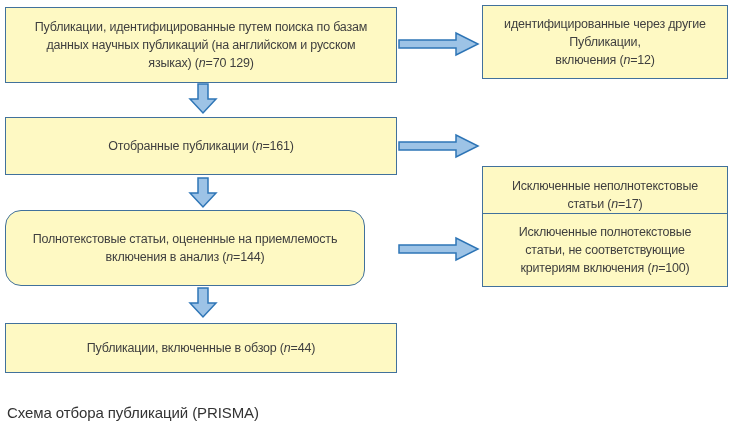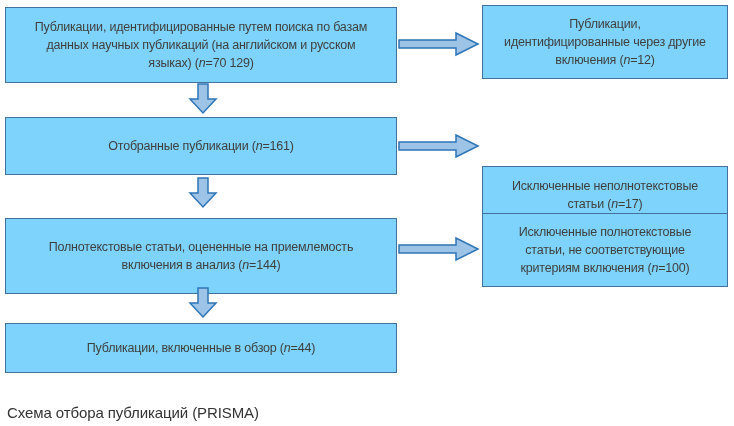--- a/index.html
+++ b/index.html
@@ -8,21 +8,21 @@
     width: 734px;
     height: 426px;
     background: #ffffff;
     font-family: "Liberation Sans", sans-serif;
     color: #3f3f3f;
     overflow: hidden;
   }
   .box {
     position: absolute;
     border: 1px solid #41719C;
-    background: #7dd3fc;
+    background: #fef9c3;
     display: flex;
     align-items: center;
     justify-content: center;
     text-align: center;
     box-sizing: border-box;
     font-size: 12.5px;
     line-height: 18px;
     letter-spacing: -0.2px;
     padding: 10px 6px;
   }
@@ -37,21 +37,21 @@
     font-size: 15px;
     color: #333333;
     letter-spacing: -0.1px;
     margin-top: 8px;
   }
   
   .b-l1 { left: 5px;   top: 7px;   width: 392px; height: 76px; }
   .b-r1 { left: 482px; top: 5px;   width: 246px; height: 74px; }
   .b-l2 { left: 5px;   top: 117px; width: 392px; height: 58px; text-align: right; }
   .b-r2 { left: 482px; top: 118px; width: 246px; height: 57px; margin-top: 48px; }
-  .b-l3 { left: 5px;   top: 218px; width: 392px; height: 76px; }
+  .b-l3 { left: 5px;   top: 210px; width: 360px; height: 76px; border-radius: 16px; }
   .b-r3 { left: 482px; top: 213px; width: 246px; height: 74px; }
   .b-l4 { left: 5px;   top: 323px; width: 392px; height: 50px; }
   .a-r1 { left: 398px; top: 30px; }
   .a-r2 { left: 398px; top: 132px; }
   .a-r3 { left: 398px; top: 235px; }
   .a-d1 { left: 188px; top: 83px; }
   .a-d2 { left: 188px; top: 177px; }
   .a-d3 { left: 188px; top: 287px; }
 </style>
 </head>
@@ -66,22 +66,22 @@
       <span class="last"><span>языках) (</span><i>n</i><span>=70 129)</span></span>
     </div>
   </div>
 
   <svg class="arrow a-r1" width="82" height="28" viewBox="0 0 82 28">
     <polygon points="1,10 58,10 58,3 80,14 58,25 58,18 1,18" fill="#9DC3E6" stroke="#2E75B6" stroke-width="1.5" stroke-linejoin="miter"></polygon>
   </svg>
 
   <div class="box b-r1">
     <div>
+      <span class="bl">идентифицированные через другие</span>
       <span class="bl">Публикации,</span>
-      <span class="bl">идентифицированные через другие</span>
       <span class="last"><span>включения (</span><i>n</i><span>=12)</span></span>
     </div>
   </div>
 
   <svg class="arrow a-d1" width="30" height="32" viewBox="0 0 30 32">
     <polygon points="10,1 20,1 20,16 28,16 15,30 2,16 10,16" fill="#9DC3E6" stroke="#2E75B6" stroke-width="1.5" stroke-linejoin="miter"></polygon>
   </svg>
 
   <div class="box b-l2">
     <div>

